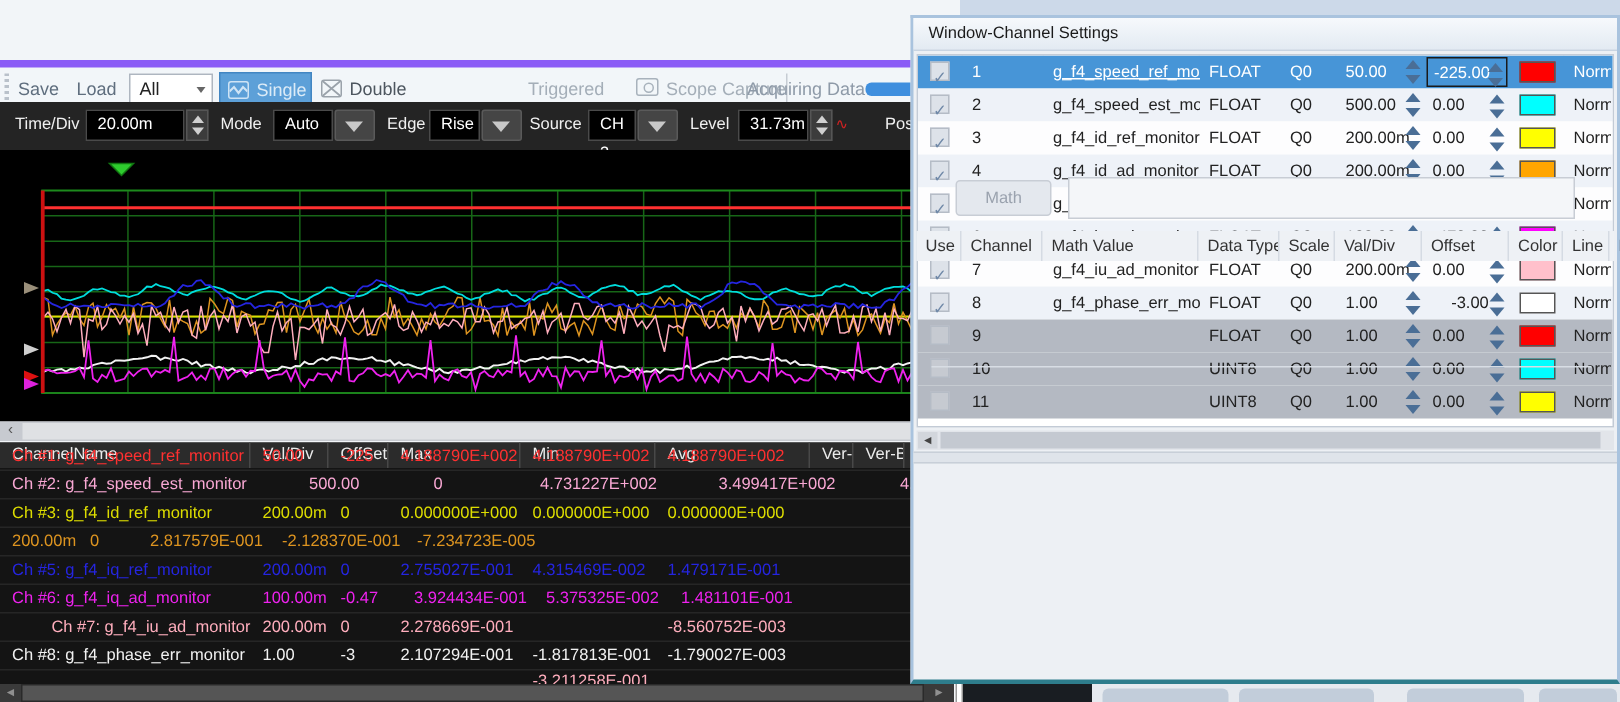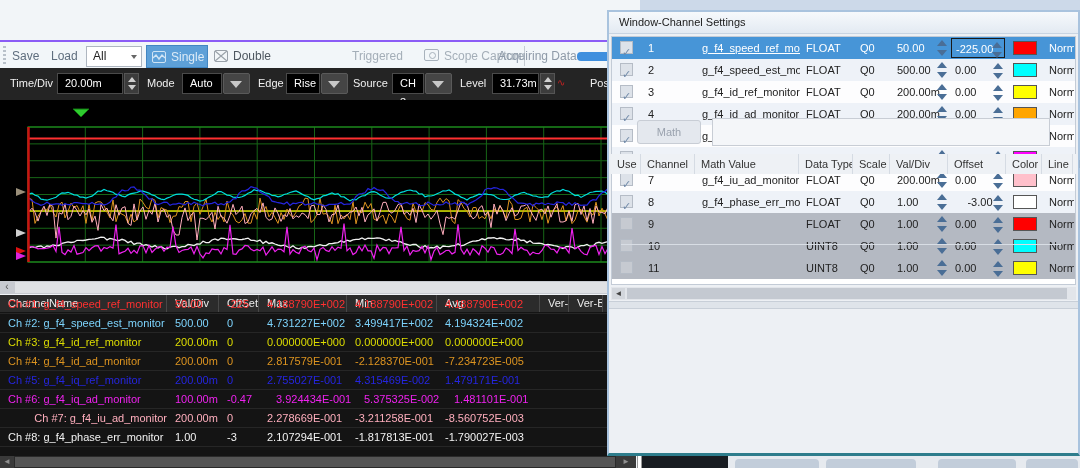--- a/index.html
+++ b/index.html
@@ -9,21 +9,21 @@
   #scope-window { position:absolute; left:0; top:0; width:640px; height:468px; background:#f2f5f8; }
   #top-strip { position:absolute; left:0; top:0; width:1080px; height:14px; background:#ccd9e9; }
   #scope-title { position:absolute; left:6px; top:2px; font-size:9px; color:#8696aa; }
 
   #tab-row { position:absolute; left:0; top:14px; width:640px; height:26px; background:#ffffff; }
   .tab { position:absolute; top:0; height:24px; line-height:24px; text-align:center; font-size:12px; color:#1a1a1a; background:#ffffff; cursor:default; }
   .tab.active { background:#4795d7; color:#ffffff; }
   .tab-sep { position:absolute; top:4px; width:1px; height:18px; background:#333; }
   #tab-underline { position:absolute; left:8px; top:24px; width:210px; height:2px; background:#4795d7; }
 
-  #toolbar1 { position:absolute; left:0; top:40px; width:640px; height:28px; background:#f2f6f9; border-top:2px solid #8b5cf6; }
+  #toolbar1 { position:absolute; left:0; top:40px; width:640px; height:28px; background:#f2f6f9; border-top:5px solid #8b5cf6; }
   .tb1-label { position:absolute; top:7px; font-size:12px; color:#5f6e7e; }
   .tb1-dis { color:#a4aeb8; }
   #grip { position:absolute; left:3px; top:4px; width:3px; height:20px; background:repeating-linear-gradient(#b9c1ca 0 2px, transparent 2px 4px); }
   #all-dropdown { position:absolute; left:86px; top:4px; width:56px; height:21px; background:#fff; border:1px solid #aeb6c0; font-size:12px; color:#222; line-height:19px; padding-left:6px; }
   #all-caret { position:absolute; right:4px; top:8px; width:0; height:0; border-left:3px solid transparent; border-right:3px solid transparent; border-top:4px solid #666; }
   #single-btn { position:absolute; left:146px; top:3px; width:62px; height:23px; background:#5da0d8; border:1px solid #4286c2; }
   #single-icon { position:absolute; left:5px; top:5px; width:14px; height:12px; border:1px solid #cfe4f5; border-radius:2px; }
   #single-icon svg, #double-icon svg { display:block; }
   #single-label { position:absolute; left:24px; top:4px; font-size:12px; color:#dcebf7; }
   #double-btn { position:absolute; left:212px; top:3px; width:60px; height:23px; }
@@ -230,21 +230,21 @@
     <span style="width: 167px;">Ch #1: g_f4_speed_ref_monitor</span>
     <span style="width: 52px;">50.00</span>
     <span style="width: 40px;">-225</span>
     <span style="width: 88px;">4.188790E+002</span>
     <span style="width: 90px;">4.188790E+002</span>
     <span style="width: 103px;">4.188790E+002</span>
     <span style="width: 29px;"></span>
     <span style="width: 34px;"></span>
   </div>
 
-  <div class="ch-row" style="color: #7dd3fc;">
+  <div class="ch-row" style="color: #f9a8d4; gap: 31px;">
     <span style="width: 167px;">Ch #2: g_f4_speed_est_monitor</span>
     <span style="width: 52px;">500.00</span>
     <span style="width: 40px;">0</span>
     <span style="width: 88px;">4.731227E+002</span>
     <span style="width: 90px;">3.499417E+002</span>
     <span style="width: 103px;">4.194324E+002</span>
     <span style="width: 29px;"></span>
     <span style="width: 34px;"></span>
   </div>
 
@@ -253,21 +253,20 @@
     <span style="width: 52px;">200.00m</span>
     <span style="width: 40px;">0</span>
     <span style="width: 88px;">0.000000E+000</span>
     <span style="width: 90px;">0.000000E+000</span>
     <span style="width: 103px;">0.000000E+000</span>
     <span style="width: 29px;"></span>
     <span style="width: 34px;"></span>
   </div>
 
   <div class="ch-row" style="color: rgb(221, 148, 32);">
-    <span style="width: 167px;">Ch #4: g_f4_id_ad_monitor</span>
     <span style="width: 52px;">200.00m</span>
     <span style="width: 40px;">0</span>
     <span style="width: 88px;">2.817579E-001</span>
     <span style="width: 90px;">-2.128370E-001</span>
     <span style="width: 103px;">-7.234723E-005</span>
     <span style="width: 29px;"></span>
     <span style="width: 34px;"></span>
   </div>
 
   <div class="ch-row" style="color: rgb(37, 37, 224);">
@@ -290,21 +289,21 @@
     <span style="width: 103px;">1.481101E-001</span>
     <span style="width: 29px;"></span>
     <span style="width: 34px;"></span>
   </div>
 
   <div class="ch-row" style="color: rgb(255, 174, 189);">
     <span style="width: 167px; text-align: right;">Ch #7: g_f4_iu_ad_monitor</span>
     <span style="width: 52px;">200.00m</span>
     <span style="width: 40px;">0</span>
     <span style="width: 88px;">2.278669E-001</span>
-    <span style="width: 90px;">-3.211258E-001</span>
+    <span style="width: 90px; margin-top: 36px;">-3.211258E-001</span>
     <span style="width: 103px;">-8.560752E-003</span>
     <span style="width: 29px;"></span>
     <span style="width: 34px;"></span>
   </div>
 
   <div class="ch-row" style="color: rgb(242, 242, 242);">
     <span style="width: 167px;">Ch #8: g_f4_phase_err_monitor</span>
     <span style="width: 52px;">1.00</span>
     <span style="width: 40px;">-3</span>
     <span style="width: 88px;">2.107294E-001</span>

